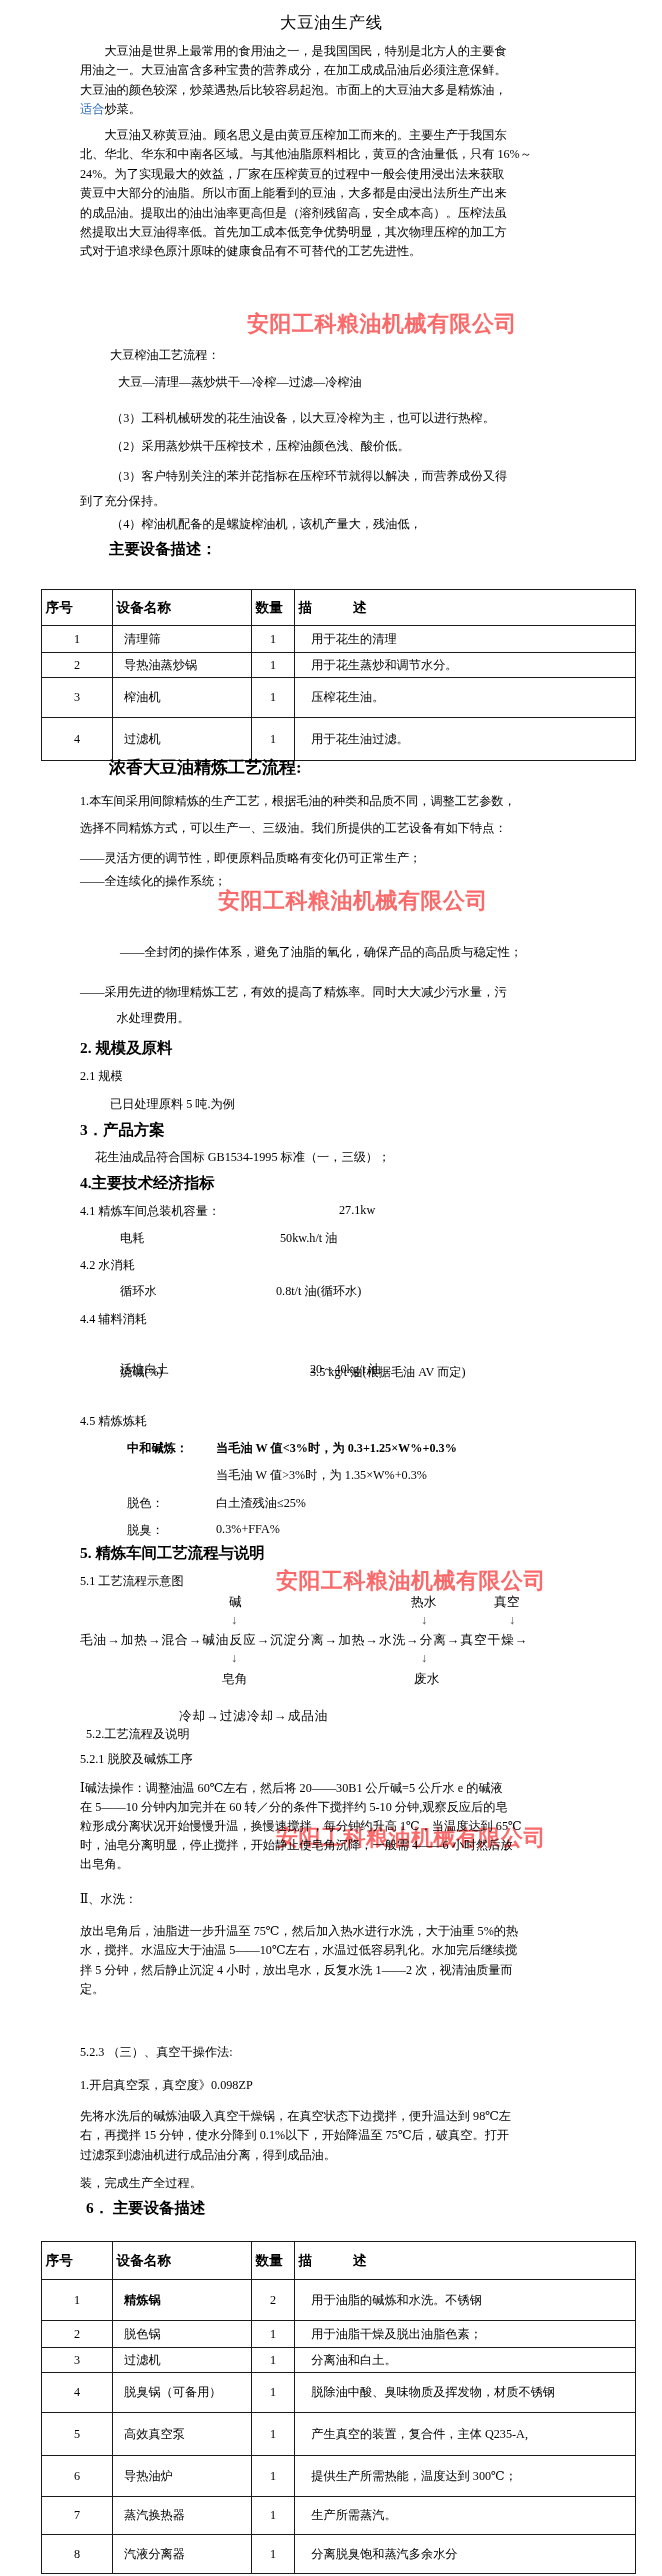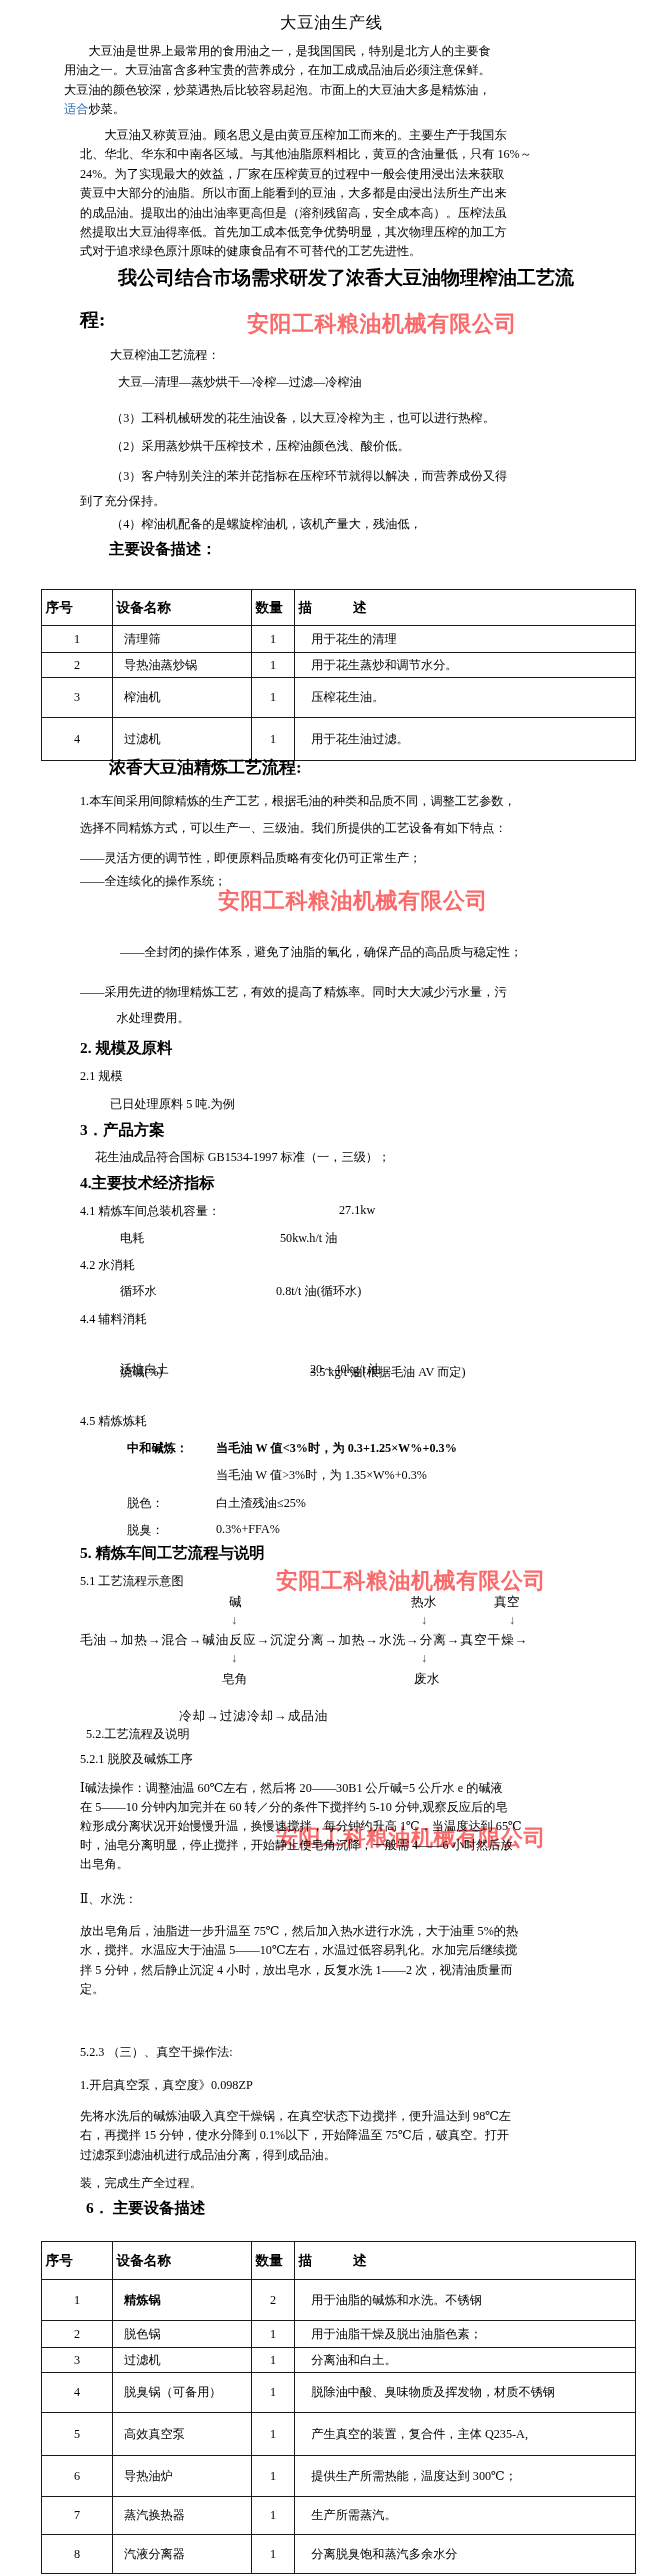--- a/index.html
+++ b/index.html
@@ -41,35 +41,33 @@
 
 <div id="page">
 
   <div class="wm" style="left:247px; top:309px;">安阳工科粮油机械有限公司</div>
   <div class="wm" style="left:218px; top:886px;">安阳工科粮油机械有限公司</div>
   <div class="wm" style="left:276px; top:1566px;">安阳工科粮油机械有限公司</div>
   <div class="wm" style="left:276px; top:1823px;">安阳工科粮油机械有限公司</div>
 
   <div class="blk title" style="left:0; top:12.7px;">大豆油生产线</div>
 
-  <p class="blk w580" style="left:64px; top:42px; margin:0;"><span>　　大豆油是世界上最常用的食用油之一，是我国国民，特别是北方人的主要食
+  <p class="blk w580" style="left:80px; top:42px; margin:0;"><span>　　大豆油是世界上最常用的食用油之一，是我国国民，特别是北方人的主要食
 用油之一。大豆油富含多种宝贵的营养成分，在加工成成品油后必须注意保鲜。
 大豆油的颜色较深，炒菜遇热后比较容易起泡。市面上的大豆油大多是精炼油，
 </span><span class="link">适合</span><span>炒菜。</span></p>
 
   <p class="blk w580" style="left:80px; top:126px; margin:0;">　　大豆油又称黄豆油。顾名思义是由黄豆压榨加工而来的。主要生产于我国东
 北、华北、华东和中南各区域。与其他油脂原料相比，黄豆的含油量低，只有 16%～
 24%。为了实现最大的效益，厂家在压榨黄豆的过程中一般会使用浸出法来获取
 黄豆中大部分的油脂。所以市面上能看到的豆油，大多都是由浸出法所生产出来
 的成品油。提取出的油出油率更高但是（溶剂残留高，安全成本高）。压榨法虽
 然提取出大豆油得率低。首先加工成本低竞争优势明显，其次物理压榨的加工方
 式对于追求绿色原汁原味的健康食品有不可替代的工艺先进性。</p>
 
-  <div class="blk h-big" style="left:80px; top:257px;">我公司结合市场需求研发了浓香大豆油物理榨油工艺流
-程:</div>
 
   <div class="blk" style="left:110px; top:346px;">大豆榨油工艺流程：</div>
   <div class="blk" style="left:118px; top:373px;">大豆—清理—蒸炒烘干—冷榨—过滤—冷榨油</div>
   <div class="blk w580 indent" style="left:80px; top:409px;">（3）工科机械研发的花生油设备，以大豆冷榨为主，也可以进行热榨。</div>
   <div class="blk w580 indent" style="left:80px; top:437px;">（2）采用蒸炒烘干压榨技术，压榨油颜色浅、酸价低。</div>
   <div class="blk w580 indent" style="left:80px; top:464px; line-height:25px;">（3）客户特别关注的苯并芘指标在压榨环节就得以解决，而营养成份又得
 到了充分保持。</div>
   <div class="blk w580 indent" style="left:80px; top:515px;">（4）榨油机配备的是螺旋榨油机，该机产量大，残油低，</div>
   <div class="blk h17" style="left:109px; top:539px;">主要设备描述：</div>
 
@@ -116,21 +114,21 @@
   <div class="blk w580" style="left:80px; top:872px;">——全连续化的操作系统；</div>
   <div class="blk w580" style="left:80px; top:943px;margin-left:40px;">——全封闭的操作体系，避免了油脂的氧化，确保产品的高品质与稳定性；</div>
   <div class="blk w580" style="left:80px; top:979px; line-height:26px;">——采用先进的物理精炼工艺，有效的提高了精炼率。同时大大减少污水量，污
 　　　水处理费用。</div>
 
   <div class="blk h17" style="left:80px; top:1038px;">2. 规模及原料</div>
   <div class="blk" style="left:80px; top:1067px;">2.1 规模</div>
   <div class="blk" style="left:110px; top:1095px;text-align:center;">已日处理原料 5 吨.为例</div>
 
   <div class="blk h17" style="left:80px; top:1120px;">3．产品方案</div>
-  <div class="blk" style="left:95px; top:1148px;">花生油成品符合国标 GB1534-1997 标准（一，三级）；</div>
+  <div class="blk" style="left:95px; top:1148px;">花生油成品符合国标 GB1534-1995 标准（一，三级）；</div>
 
   <div class="blk h17" style="left:80px; top:1173px;">4.主要技术经济指标</div>
   <div class="row" style="left:80px; top:1203px;"><span>4.1 精炼车间总装机容量：</span><span class="val" style="left:259px">27.1kw</span></div>
   <div class="row" style="left:120px; top:1230px;"><span>电耗</span><span class="val" style="left:160px">50kw.h/t 油</span></div>
   <div class="row" style="left:80px; top:1257px;"><span>4.2 水消耗</span></div>
   <div class="row" style="left:120px; top:1283px;"><span>循环水</span><span class="val" style="left:156px">0.8t/t 油(循环水)</span></div>
   <div class="row" style="left:80px; top:1311px;"><span>4.4 辅料消耗</span></div>
   <div class="row" style="left:120px; top:1335px;margin-top:29px;"><span>烧碱(%)</span><span class="val" style="left:190px">3.5 kg/t 油(根据毛油 AV 而定)</span></div>
   <div class="row" style="left:120px; top:1361px;"><span>活性白土</span><span class="val" style="left:190px">20～40kg/t 油</span></div>
   <div class="row" style="left:80px; top:1413px;"><span>4.5 精炼炼耗</span></div>

